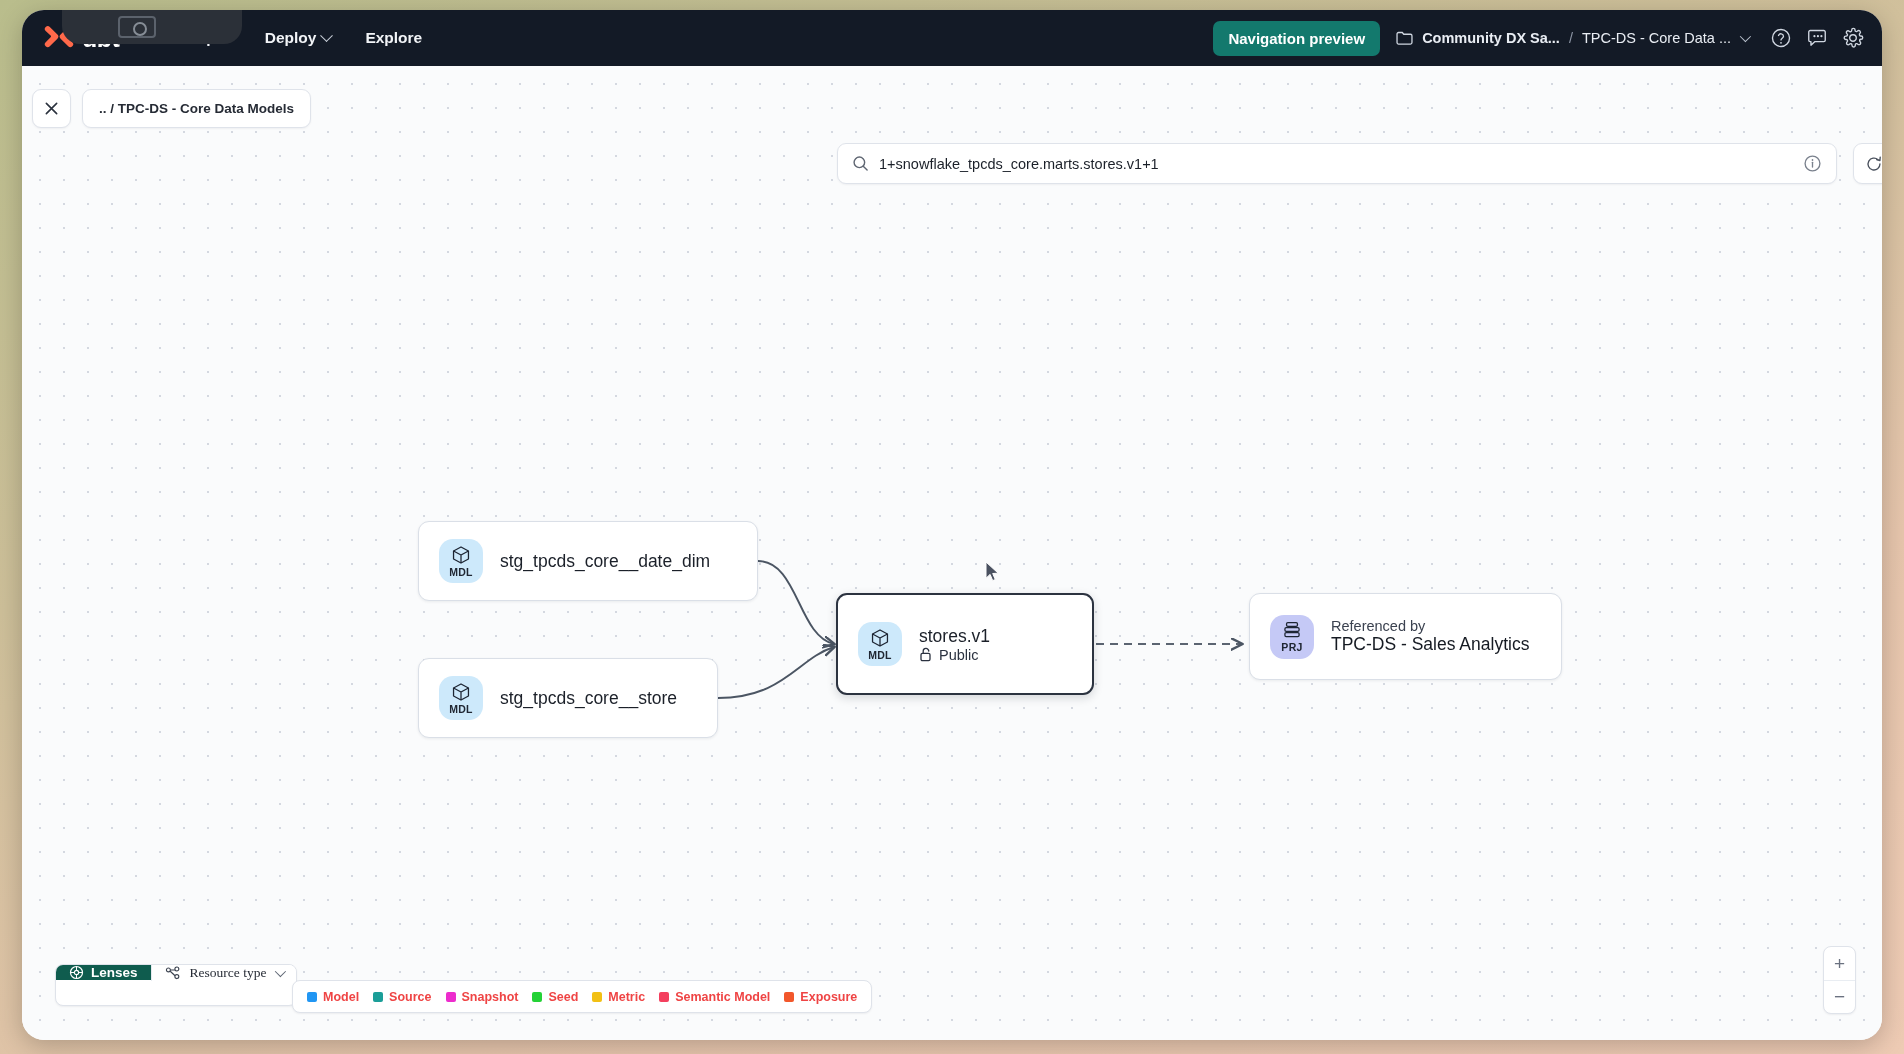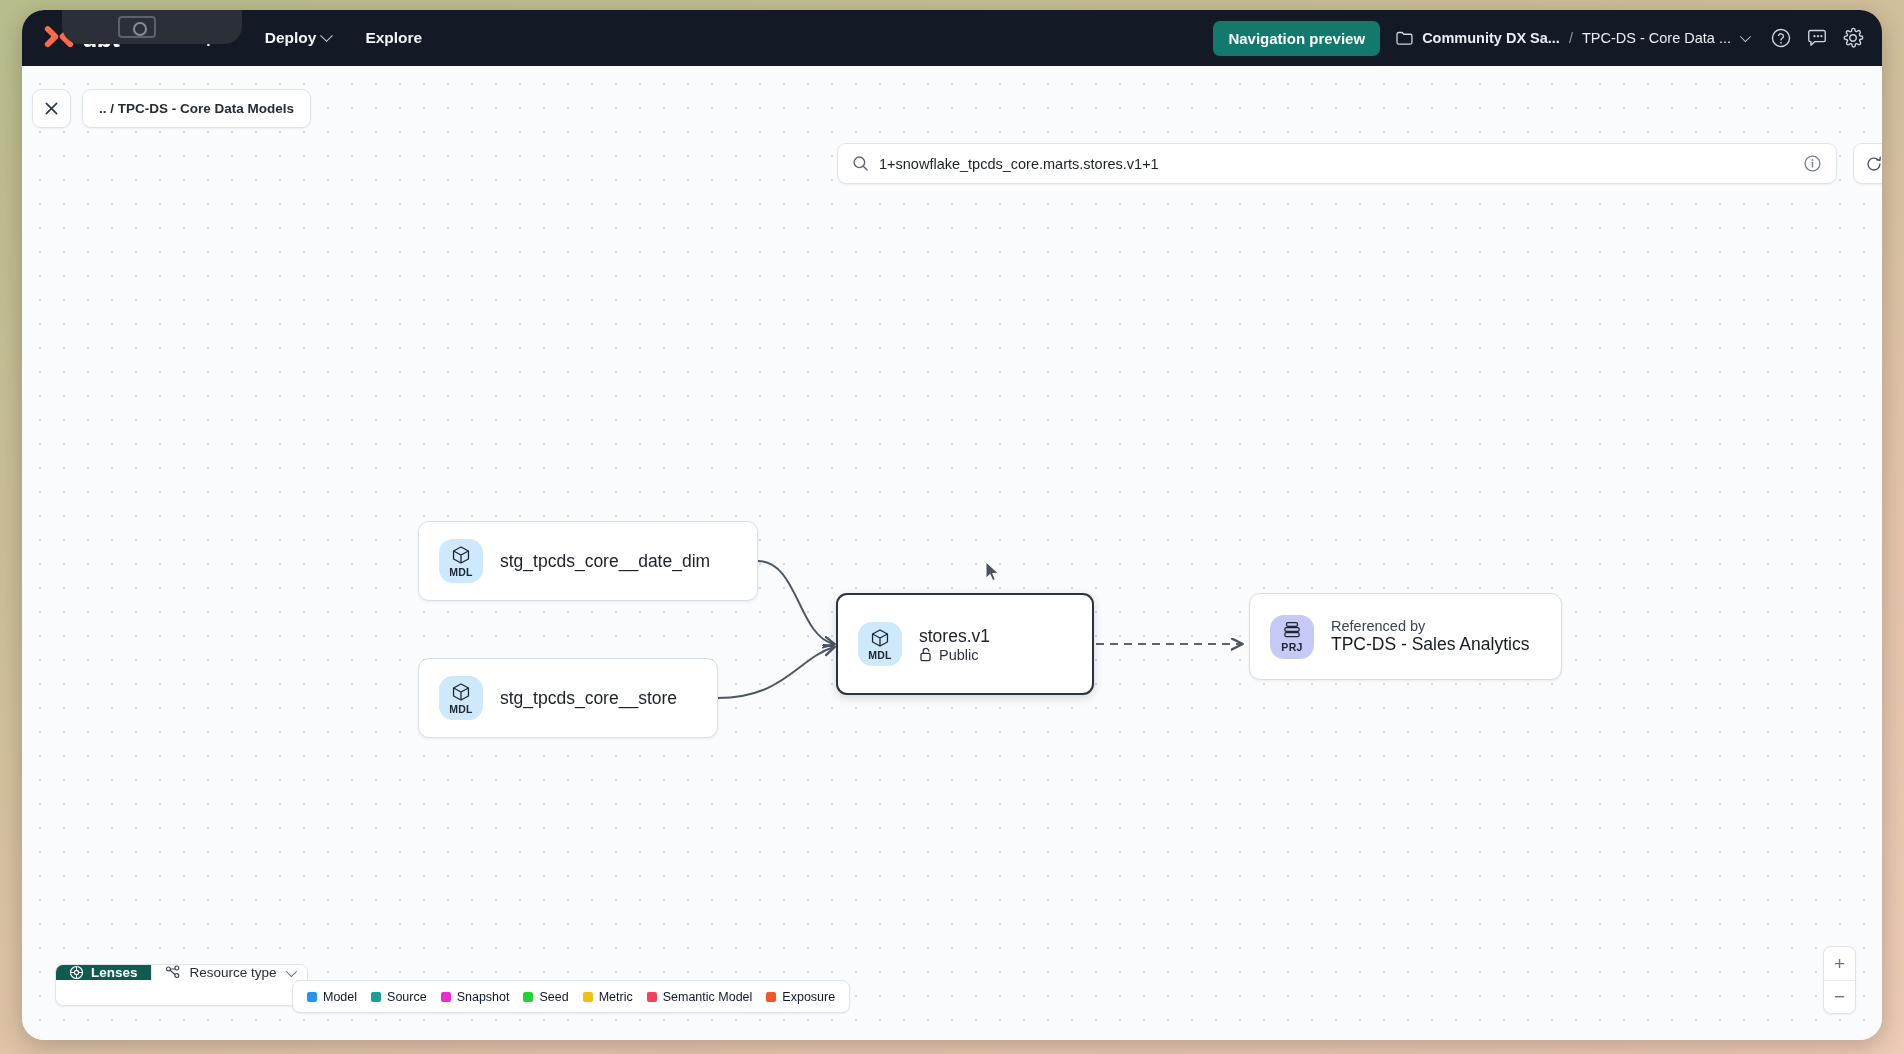--- a/index.html
+++ b/index.html
@@ -195,37 +195,37 @@
   #lenses-btn {
     background: #0f5c4e; color: #fff;
     display: flex; align-items: center; gap: 7px;
     padding: 0 13px; font-size: 13.5px; font-weight: 600;
     cursor: pointer;
   }
   #resource-type-btn {
     background: #fff; color: #262b35;
     display: flex; align-items: center; gap: 9px;
     padding: 0 13px; font-size: 13.5px; font-weight: 500;
-    cursor: pointer; border-left: 1px solid #e6eaf0;
+    cursor: pointer; border-left: 1px solid #e6eaf0; font-family: Liberation Serif, serif;
   }
   .chev-dk {
     width: 8px; height: 8px;
     border-right: 1.7px solid #5d6573; border-bottom: 1.7px solid #5d6573;
     transform: rotate(45deg) translateY(-2px);
   }
 
   #legend {
     position: absolute; left: 270px; bottom: 27px;
     height: 33px;
     background: #fff; border: 1px solid #dfe3ea; border-radius: 8px;
     display: flex; align-items: center; gap: 14px;
     padding: 0 14px;
     box-shadow: 0 1px 2px rgba(16,24,40,.06);
   }
-  .legend-item { display: flex; align-items: center; gap: 6px; font-size: 12.5px; font-weight: 400; color: #0f172a; white-space: nowrap; cursor: pointer; }
+  .legend-item { display: flex; align-items: center; gap: 6px; font-size: 12.5px; font-weight: 700; color: #ef4444; white-space: nowrap; cursor: pointer; }
   .swatch { width: 10px; height: 10px; border-radius: 2px; flex: none; }
 
   #zoom-controls {
     position: absolute; right: 26px; bottom: 26px;
     width: 33px;
     background: #fff; border: 1px solid #dfe3ea; border-radius: 8px;
     overflow: hidden;
     box-shadow: 0 1px 2px rgba(16,24,40,.06);
   }
   .zbtn {

